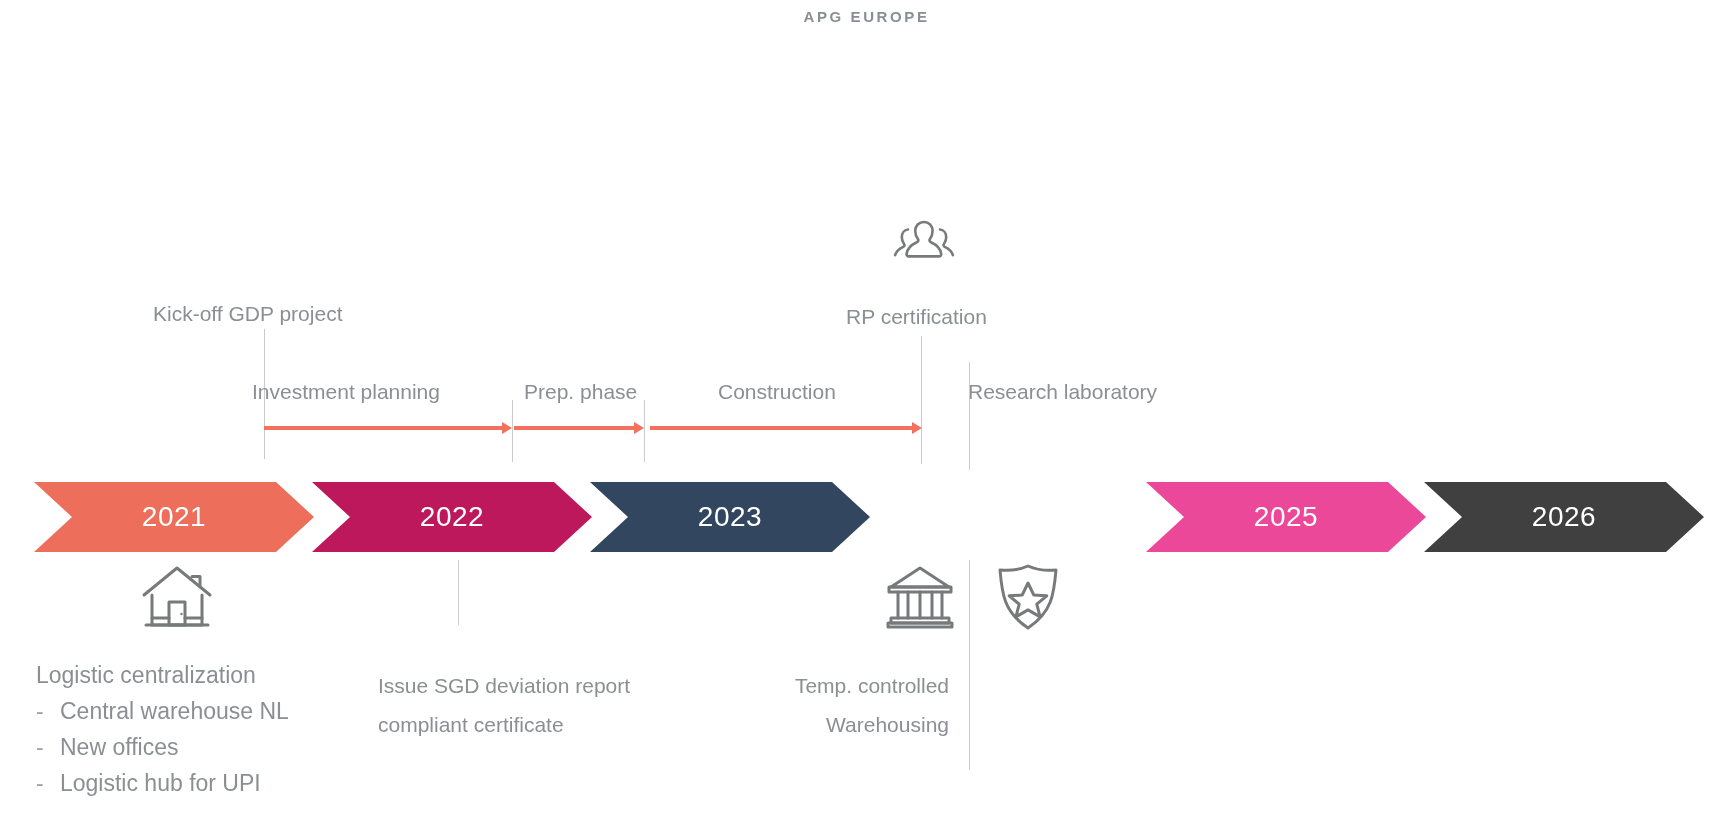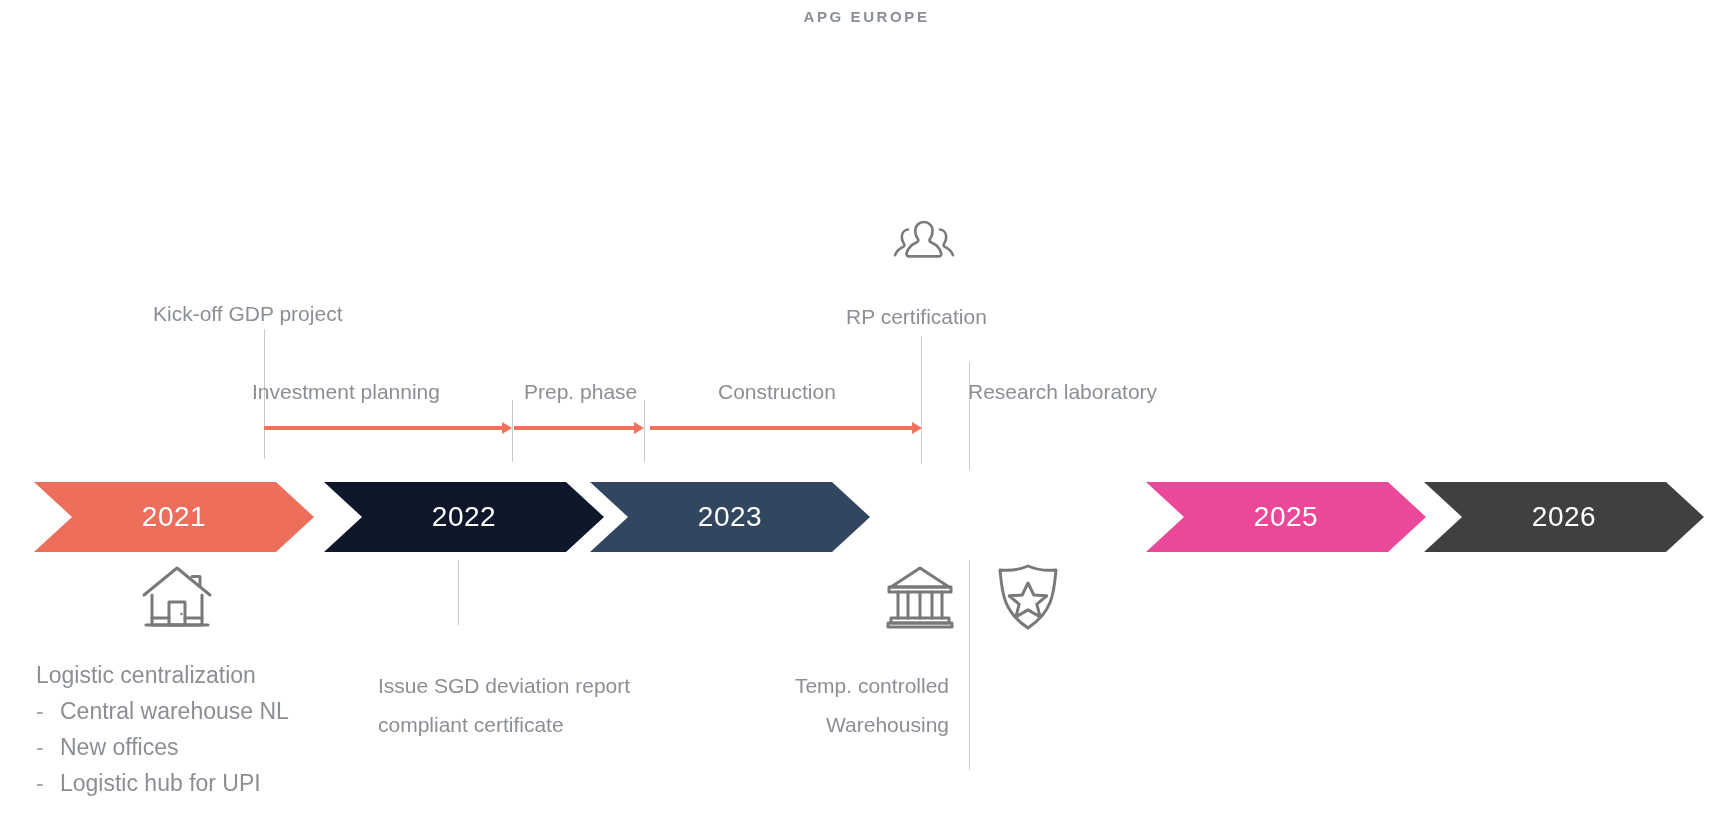--- a/index.html
+++ b/index.html
@@ -163,21 +163,21 @@
   <div class="phase-arrow" style="left:650px; top:425px; width:272px;">
     <div class="bar"></div>
       <div class="head"></div>
   </div>
 
   <div class="chev-row">
     <div class="chev" style="left:34px; width:280px; background:#ec6e5b;
                 clip-path: polygon(0 0, 242px 0, 280px 50%, 242px 100%, 0 100%, 38px 50%);">
       <span>2021</span>
     </div>
-    <div class="chev" style="left:324px; width:280px; background:#0f172a;
+    <div class="chev" style="left:312px; width:280px; background:#be185d;
                 clip-path: polygon(0 0, 242px 0, 280px 50%, 242px 100%, 0 100%, 38px 50%);">
       <span>2022</span>
     </div>
     <div class="chev" style="left:590px; width:280px; background:#32475f;
                 clip-path: polygon(0 0, 242px 0, 280px 50%, 242px 100%, 0 100%, 38px 50%);">
       <span>2023</span>
     </div>
     <div class="chev" style="left:1146px; width:280px; background:#ec4899;
                 clip-path: polygon(0 0, 242px 0, 280px 50%, 242px 100%, 0 100%, 38px 50%);">
       <span>2025</span>

